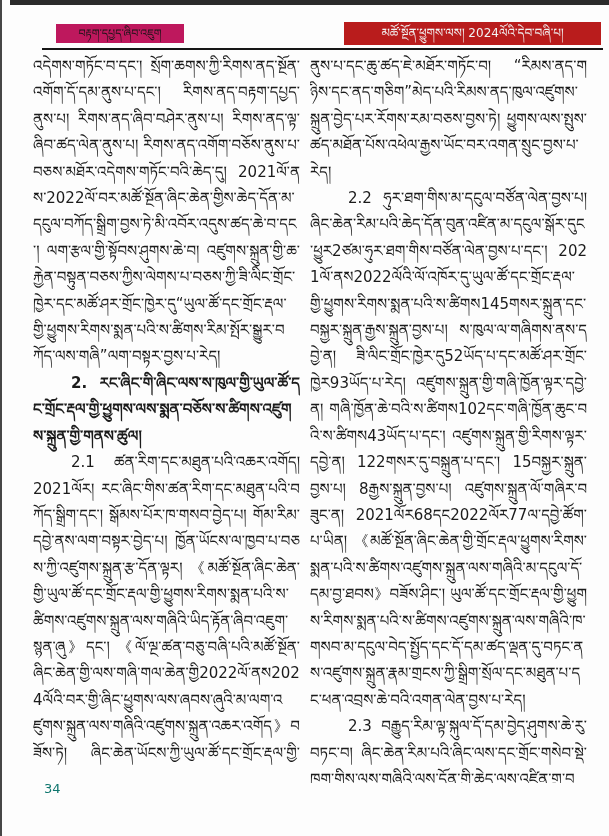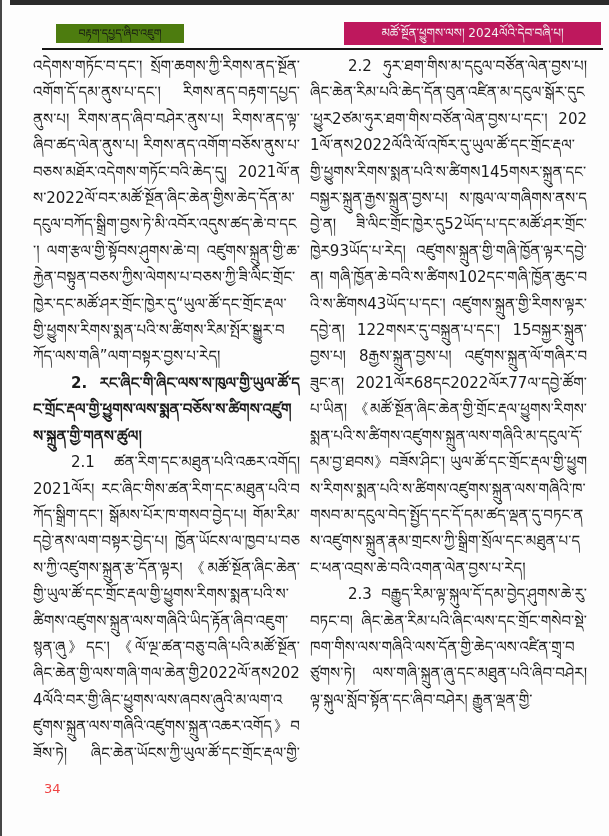--- a/index.html
+++ b/index.html
@@ -7,41 +7,41 @@
     width:609px;height:836px;position:relative;
     background:#fdfdfd;
     font-family:"DejaVu Sans", sans-serif;
     color:#1b1b1b;
     overflow:hidden;
   }
   .top-band{position:absolute;left:10px;top:0;right:0;height:5px;background:#2b2b2b;}
   .left-edge{position:absolute;left:0;top:0;width:2px;height:836px;background:#474747;}
   .badge-left{
     position:absolute;left:56px;top:24px;width:128px;height:19px;
-    background:#4d7c0f;color:#141414;font-size:11px;line-height:19px;
+    background:#be185d;color:#141414;font-size:11px;line-height:19px;
     text-align:center;white-space:nowrap;overflow:hidden;
   }
   .badge-right{
     position:absolute;left:344px;top:22px;width:257px;height:23px;
-    background:#be185d;color:#f2f2f2;font-size:12px;line-height:23px;
+    background:#b91c1c;color:#f2f2f2;font-size:12px;line-height:23px;
     text-align:center;white-space:nowrap;overflow:hidden;
   }
   .header-rule{position:absolute;left:42px;top:48px;width:561px;height:2px;background:#161616;}
   .col{
     position:absolute;top:53px;
     font-size:15px;line-height:26.4px;
     text-align:justify;word-break:break-all;overflow:hidden;
   }
   .col-left{left:33px;width:267px;height:714px;}
   .col-right{left:310px;width:277px;height:730px;}
   .col p{margin:0;padding:0;}
   p.heading{font-weight:bold;text-indent:38px;}
   p.indent{text-indent:38px;}
   .lead{font-weight:normal;}
-  .page-number{position:absolute;left:44px;top:781px;font-size:13px;color:#ef4444;}
+  .page-number{position:absolute;left:44px;top:781px;font-size:13px;color:#0f766e;}
 </style>
 </head>
 <body>
 
 <div>
 
   <div class="top-band"></div>
   <div class="left-edge"></div>
 
   <div class="badge-left">བརྟག་དཔྱད་ཞིབ་འཇུག</div>
@@ -50,19 +50,20 @@
 
   <div class="header-rule"></div>
 
   <div class="col col-left">
     <p class="body">འདེགས་གཏོང་བ་དང་། སྲོག་ཆགས་ཀྱི་རིགས་ནད་སྔོན་འགོག་དོ་དམ་ནུས་པ་དང་། རིགས་ནད་བརྟག་དཔྱད་ནུས་པ། རིགས་ནད་ཞིབ་བཤེར་ནུས་པ། རིགས་ནད་ལྟ་ཞིབ་ཚད་ལེན་ནུས་པ། རིགས་ནད་འགོག་བཅོས་ནུས་པ་བཅས་མཐོར་འདེགས་གཏོང་བའི་ཆེད་དུ། 2021ལོ་ནས་2022ལོ་བར་མཚོ་སྔོན་ཞིང་ཆེན་གྱིས་ཆེད་དོན་མ་དངུལ་བཀོད་སྒྲིག་བྱས་ཏེ་མི་འབོར་འདུས་ཚད་ཆེ་བ་དང་། ལག་རྩལ་གྱི་སྟོབས་ཤུགས་ཆེ་བ། འཛུགས་སྐྲུན་གྱི་ཆ་རྐྱེན་བསྟུན་བཅས་ཀྱིས་ལེགས་པ་བཅས་ཀྱི་ཟི་ལིང་གྲོང་ཁྱེར་དང་མཚོ་ཤར་གྲོང་ཁྱེར་དུ“ཡུལ་ཚོ་དང་གྲོང་རྡལ་གྱི་ཕྱུགས་རིགས་སྨན་པའི་ས་ཚིགས་རིམ་སྤོར་སྒྱུར་བཀོད་ལས་གཞི”ལག་བསྟར་བྱས་པ་རེད།</p>
     <p class="heading">2. རང་ཞིང་གི་ཞིང་ལས་ས་ཁུལ་གྱི་ཡུལ་ཚོ་དང་གྲོང་རྡལ་གྱི་ཕྱུགས་ལས་སྨན་བཅོས་ས་ཚིགས་འཛུགས་སྐྲུན་གྱི་གནས་ཚུལ།</p>
     <p class="indent"><span class="lead">2.1 ཚན་རིག་དང་མཐུན་པའི་འཆར་འགོད། </span><span>2021ལོར། རང་ཞིང་གིས་ཚན་རིག་དང་མཐུན་པའི་བཀོད་སྒྲིག་དང་། སྒོམས་པོར་ཁ་གསབ་བྱེད་པ། གོམ་རིམ་དབྱེ་ནས་ལག་བསྟར་བྱེད་པ། ཁྱོན་ཡོངས་ལ་ཁྱབ་པ་བཅས་ཀྱི་འཛུགས་སྐྲུན་རྩ་དོན་ལྟར། 《མཚོ་སྔོན་ཞིང་ཆེན་གྱི་ཡུལ་ཚོ་དང་གྲོང་རྡལ་གྱི་ཕྱུགས་རིགས་སྨན་པའི་ས་ཚིགས་འཛུགས་སྐྲུན་ལས་གཞིའི་ཡིད་རྟོན་ཞིབ་འཇུག་སྙན་ཞུ》དང་། 《ལོ་ལྔ་ཚན་བཅུ་བཞི་པའི་མཚོ་སྔོན་ཞིང་ཆེན་གྱི་ལས་གཞི་གལ་ཆེན་གྱི2022ལོ་ནས2024ལོའི་བར་གྱི་ཞིང་ཕྱུགས་ལས་ཞབས་ཞུའི་མ་ལག་འཛུགས་སྐྲུན་ལས་གཞིའི་འཛུགས་སྐྲུན་འཆར་འགོད》བཟོས་ཏེ། ཞིང་ཆེན་ཡོངས་ཀྱི་ཡུལ་ཚོ་དང་གྲོང་རྡལ་གྱི་ཕྱུགས་རིགས་སྨན་པའི་ས་ཚིགས་འཛུགས་སྐྲུན་གྱི་བཀོད་པ་གཅིག་གྱུར་གྱིས་འཆར་འགོད་དང་། རང་ཞིང་གི“ལོ་ལྔ་ཚན་བཅུ་བཞི་པའི”གཞི་རིམ་གྱི་སྲོག་ཆགས་ཀྱི་རིམས་ནད་སྔོན་འགོག་མ་ལག་འཐུས་ཚང་དུ་གཏོང་བ། གཞི་རིམ་གྱི་ཕྱུགས་རིགས་སྨན་པའི་ཞབས་ཞུའི་</span></p>
   </div>
 
   <div class="col col-right">
+    <p class="body">ནུས་པ་དང་ཆུ་ཚད་ཇེ་མཐོར་གཏོང་བ། “རིམས་ནད་གཉིས་དང་ནད་གཅིག”མེད་པའི་རིམས་ནད་ཁུལ་འཛུགས་སྐྲུན་བྱེད་པར་རོགས་རམ་བཅས་བྱས་ཏེ། ཕྱུགས་ལས་སྤུས་ཚད་མཐོན་པོས་འཕེལ་རྒྱས་ཡོང་བར་འགན་སྲུང་བྱས་པ་རེད།</p>
     <p class="indent"><span class="lead">2.2 ཧུར་ཐག་གིས་མ་དངུལ་བཙོན་ལེན་བྱས་པ། </span><span>ཞིང་ཆེན་རིམ་པའི་ཆེད་དོན་བུན་འཛིན་མ་དངུལ་སྒོར་དུང་ཕྱུར2ཙམ་ཧུར་ཐག་གིས་བཙོན་ལེན་བྱས་པ་དང་། 2021ལོ་ནས2022ལོའི་ལོ་འཁོར་དུ་ཡུལ་ཚོ་དང་གྲོང་རྡལ་གྱི་ཕྱུགས་རིགས་སྨན་པའི་ས་ཚིགས145གསར་སྐྲུན་དང་བསྐྱར་སྐྲུན་རྒྱས་སྐྲུན་བྱས་པ། ས་ཁུལ་ལ་གཞིགས་ནས་དབྱེ་ན། ཟི་ལིང་གྲོང་ཁྱེར་དུ52ཡོད་པ་དང་མཚོ་ཤར་གྲོང་ཁྱེར93ཡོད་པ་རེད། འཛུགས་སྐྲུན་གྱི་གཞི་ཁྱོན་ལྟར་དབྱེ་ན། གཞི་ཁྱོན་ཆེ་བའི་ས་ཚིགས102དང་གཞི་ཁྱོན་ཆུང་བའི་ས་ཚིགས43ཡོད་པ་དང་། འཛུགས་སྐྲུན་གྱི་རིགས་ལྟར་དབྱེ་ན། 122གསར་དུ་བསྐྲུན་པ་དང་། 15བསྐྱར་སྐྲུན་བྱས་པ། 8རྒྱས་སྐྲུན་བྱས་པ། འཛུགས་སྐྲུན་ལོ་གཞིར་བཟུང་ན། 2021ལོར68དང2022ལོར77ལ་དབྱེ་ཚོག་པ་ཡིན། 《མཚོ་སྔོན་ཞིང་ཆེན་གྱི་གྲོང་རྡལ་ཕྱུགས་རིགས་སྨན་པའི་ས་ཚིགས་འཛུགས་སྐྲུན་ལས་གཞིའི་མ་དངུལ་དོ་དམ་བྱ་ཐབས》བཟོས་ཤིང་། ཡུལ་ཚོ་དང་གྲོང་རྡལ་གྱི་ཕྱུགས་རིགས་སྨན་པའི་ས་ཚིགས་འཛུགས་སྐྲུན་ལས་གཞིའི་ཁ་གསབ་མ་དངུལ་བེད་སྤྱོད་དང་དོ་དམ་ཚད་ལྡན་དུ་བཏང་ནས་འཛུགས་སྐྲུན་རྣམ་གྲངས་ཀྱི་སྒྲིག་སྲོལ་དང་མཐུན་པ་དང་ཕན་འབྲས་ཆེ་བའི་འགན་ལེན་བྱས་པ་རེད།</span></p>
     <p class="indent"><span class="lead">2.3 བརྒྱུད་རིམ་ལྟ་སྐུལ་དོ་དམ་བྱེད་ཤུགས་ཆེ་རུ་བཏང་བ། </span><span>ཞིང་ཆེན་རིམ་པའི་ཞིང་ལས་དང་གྲོང་གསེབ་སྡེ་ཁག་གིས་ལས་གཞིའི་ལས་དོན་གྱི་ཆེད་ལས་འཛིན་གྲྭ་བཙུགས་ཏེ། ལས་གཞི་སྐྲུན་ཞུ་དང་མཐུན་པའི་ཞིབ་བཤེར། ལྟ་སྐུལ་སློབ་སྟོན་དང་ཞིབ་བཤེར། རྒྱུན་ལྡན་གྱི་</span></p>
   </div>
 
   <div class="page-number">34</div>
 
 </div>
 
 </body></html>

